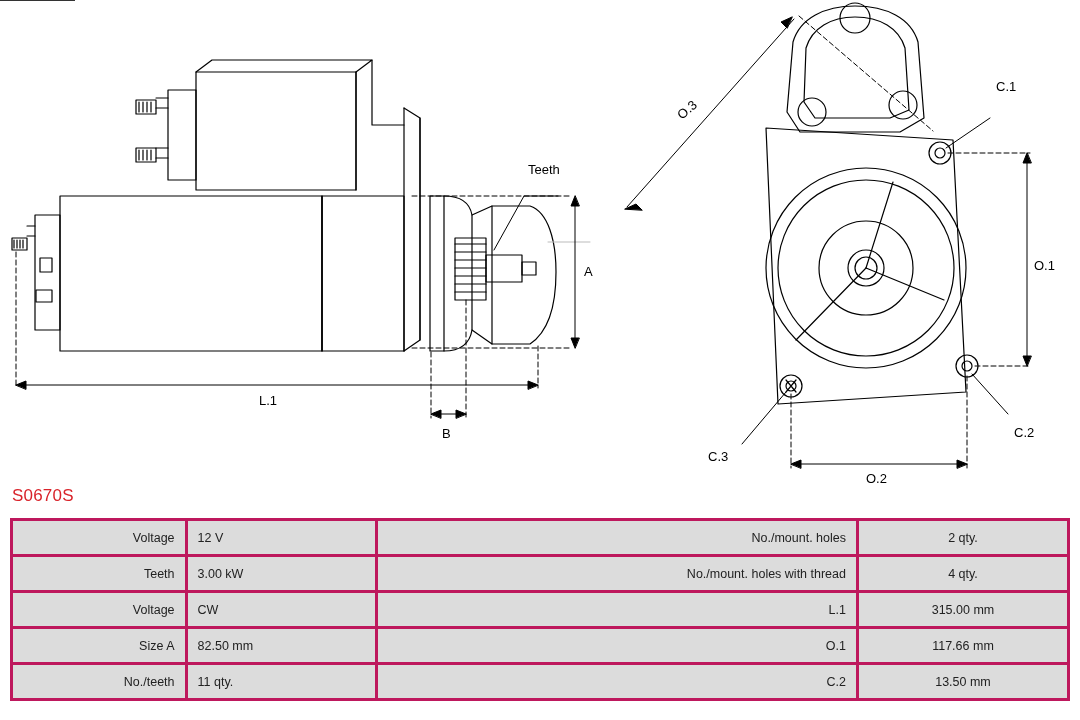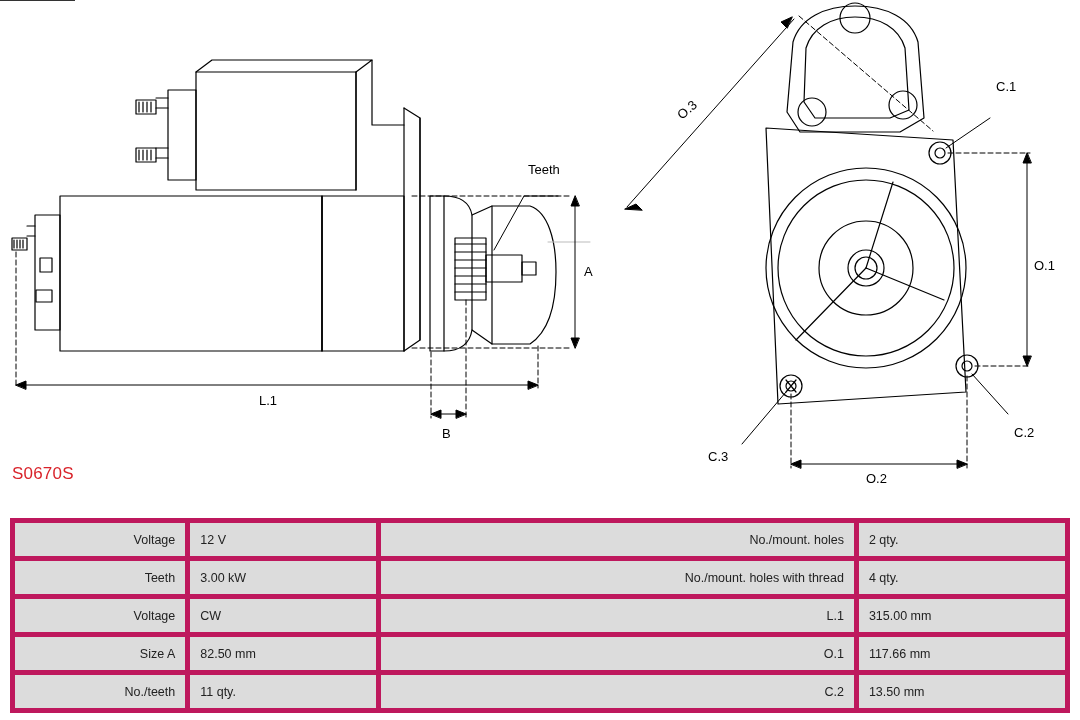--- a/index.html
+++ b/index.html
@@ -31,36 +31,36 @@
   .drawing {
     position: absolute;
     left: 0;
     top: 0;
     width: 1080px;
     height: 490px;
   }
   .part-number {
     position: absolute;
     left: 12px;
-    top: 464px;
+    top: 486px;
     font-size: 17px;
     color: #d9232a;
     font-family: "Liberation Sans", sans-serif;
     letter-spacing: 0.2px;
   }
   table.specs {
     position: absolute;
     left: 10px;
     top: 518px;
     width: 1060px;
     border-collapse: collapse;
     font-size: 12.5px;
   }
   table.specs td {
-    border: 5px solid #be185d;
+    border: 3px solid #be185d;
     padding: 5px 10px;
     height: 23px;
     background: #dcdcdc;
     color: #222;
     vertical-align: middle;
   }
   td.label-l {
     width: 163px;
     text-align: right;
     background: #d7d7d7;
@@ -70,21 +70,21 @@
     text-align: left;
     background: #e2e2e2;
   }
   td.label-r {
     width: 503px;
     text-align: right;
     background: #d7d7d7;
   }
   td.value-r {
     width: 205px;
-    text-align: left;
+    text-align: center;
     background: #e2e2e2;
   }
   text {
     font-family: "Liberation Sans", sans-serif;
   }
 </style>
 </head>
 <body>
 
 <div class="page">

